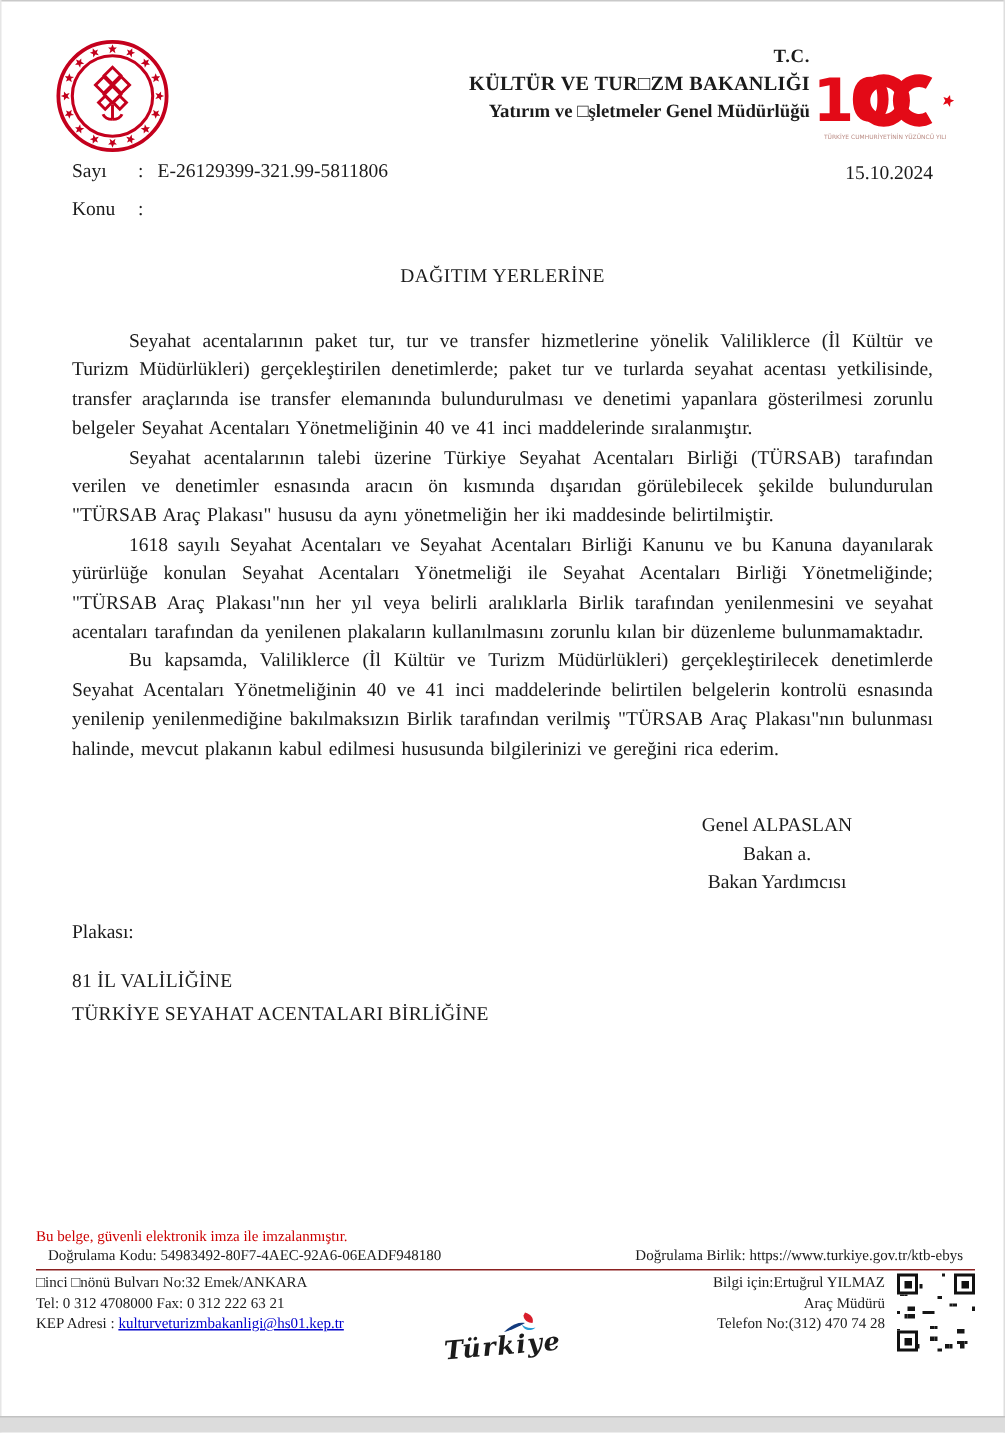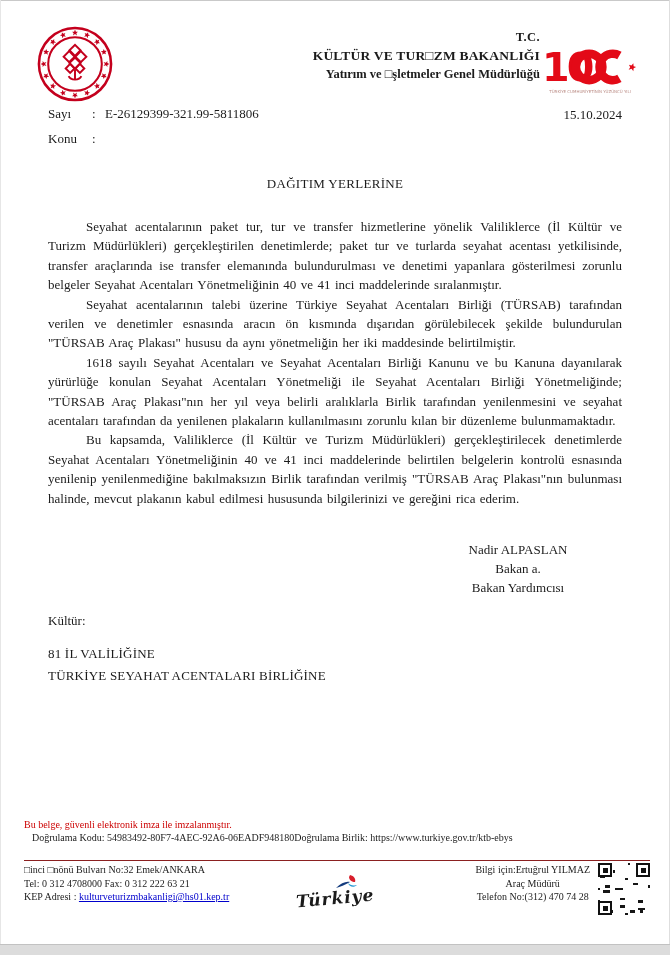--- a/index.html
+++ b/index.html
@@ -37,25 +37,25 @@
 
   .signature{position:absolute;top:541px;right:46px;width:212px;text-align:center;font-size:13px;line-height:18.8px}
 
   .distribution{position:absolute;top:613px;left:48px;font-size:13px}
   .distribution .dist-label{margin-bottom:16px}
   .dist-item{margin-bottom:4px;line-height:18px;letter-spacing:.2px}
 
   
   .footer{position:absolute;left:24px;right:20px;top:819px;font-size:10px}
   .esign{color:#cc0000;text-align:left;margin-bottom:2px;font-size:10px}
-  .ver-row{display:flex;padding:0 8px 17px 8px;border-bottom:1.5px solid #8b2020}
+  .ver-row{display:flex;justify-content:space-between;padding:0 8px 3px 8px;border-bottom:1.5px solid #8b2020}
   .cols{display:flex;margin-top:2px}
   .addr{line-height:13.5px}
   .addr a, .kep-link{color:#0000cc;text-decoration:underline;cursor:pointer}
-  .contact{margin-left:auto;text-align:center;line-height:13.5px;margin-right:8px}
+  .contact{margin-left:auto;text-align:right;line-height:13.5px;margin-right:8px}
 
   .qr{width:52px;height:52px;position:relative;flex:none}
   .qr-grid{display:grid;grid-template-columns:repeat(21,1fr);grid-template-rows:repeat(21,1fr);width:52px;height:52px}
   .qr-grid i{display:block}
   .qr-grid i.on{background:#161616}
   .finder{position:absolute;width:14px;height:14px;border:2px solid #111;background:#fff;box-sizing:border-box;display:flex;align-items:center;justify-content:center}
   .finder i{width:5px;height:5px;background:#111;display:block}
   .f-tl{top:0;left:0}.f-tr{top:0;right:0}.f-bl{bottom:0;left:0}
 
   
@@ -138,27 +138,27 @@
 <div class="recipient">DAĞITIM YERLERİNE</div>
 
 <div class="body">
   <p>Seyahat acentalarının paket tur, tur ve transfer hizmetlerine yönelik Valiliklerce (İl Kültür ve Turizm Müdürlükleri) gerçekleştirilen denetimlerde; paket tur ve turlarda seyahat acentası yetkilisinde, transfer araçlarında ise transfer elemanında bulundurulması ve denetimi yapanlara gösterilmesi zorunlu belgeler Seyahat Acentaları Yönetmeliğinin 40 ve 41 inci maddelerinde sıralanmıştır.</p>
   <p>Seyahat acentalarının talebi üzerine Türkiye Seyahat Acentaları Birliği (TÜRSAB) tarafından verilen ve denetimler esnasında aracın ön kısmında dışarıdan görülebilecek şekilde bulundurulan "TÜRSAB Araç Plakası" hususu da aynı yönetmeliğin her iki maddesinde belirtilmiştir.</p>
   <p>1618 sayılı Seyahat Acentaları ve Seyahat Acentaları Birliği Kanunu ve bu Kanuna dayanılarak yürürlüğe konulan Seyahat Acentaları Yönetmeliği ile Seyahat Acentaları Birliği Yönetmeliğinde; "TÜRSAB Araç Plakası"nın her yıl veya belirli aralıklarla Birlik tarafından yenilenmesini ve seyahat acentaları tarafından da yenilenen plakaların kullanılmasını zorunlu kılan bir düzenleme bulunmamaktadır.</p>
   <p>Bu kapsamda, Valiliklerce (İl Kültür ve Turizm Müdürlükleri) gerçekleştirilecek denetimlerde Seyahat Acentaları Yönetmeliğinin 40 ve 41 inci maddelerinde belirtilen belgelerin kontrolü esnasında yenilenip yenilenmediğine bakılmaksızın Birlik tarafından verilmiş "TÜRSAB Araç Plakası"nın bulunması halinde, mevcut plakanın kabul edilmesi hususunda bilgilerinizi ve gereğini rica ederim.</p>
 </div>
 
 <div class="signature">
-  <div>Nadir ALPASLAN</div>
+  <div>Genel ALPASLAN</div>
   <div>Bakan a.</div>
   <div>Bakan Yardımcısı</div>
 </div>
 
 <div class="distribution">
-  <div class="dist-label">Kültür:</div>
+  <div class="dist-label">Plakası:</div>
   <div class="dist-item">81 İL VALİLİĞİNE</div>
   <div class="dist-item">TÜRKİYE SEYAHAT ACENTALARI BİRLİĞİNE</div>
 </div>
 
 <div class="footer">
   <div class="esign">Bu belge, güvenli elektronik imza ile imzalanmıştır.</div>
   <div class="ver-row">
     <span>
       <span>Doğrulama Kodu:</span>
       <span>54983492-80F7-4AEC-92A6-06EADF948180</span>

